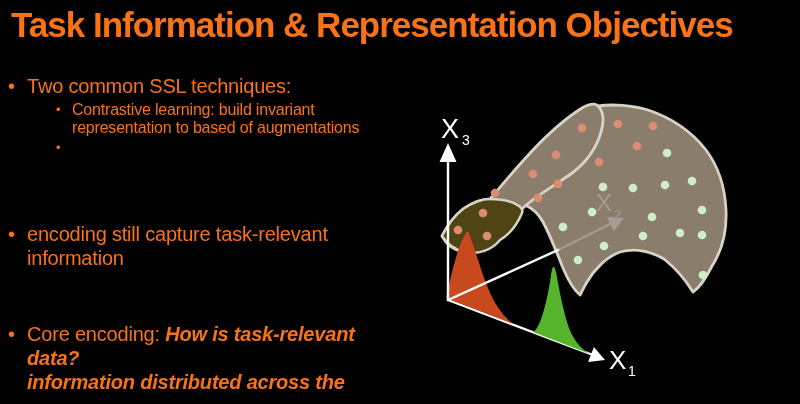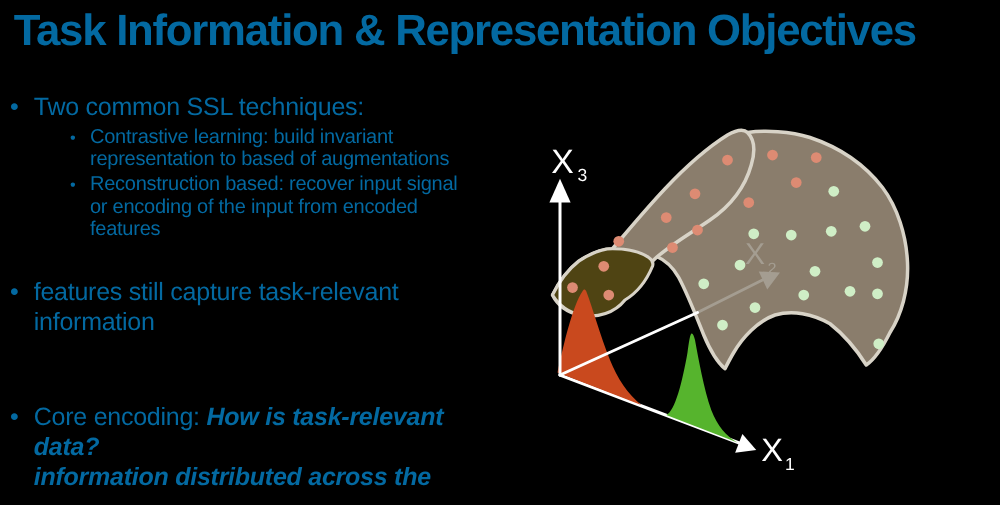--- a/index.html
+++ b/index.html
@@ -1,17 +1,17 @@
 <!DOCTYPE html>
 <html><head>
 <meta charset="utf-8">
 <style>
   html,body{margin:0;padding:0;background:#000;}
   .slide{position:relative;width:776px;height:404px;background:#000;overflow:hidden;
-         font-family:"Liberation Sans",sans-serif;color:#0369a1;}
+         font-family:"Liberation Sans",sans-serif;color:#f97316;}
   .title{position:absolute;left:11px;top:5px;font-size:35px;font-weight:bold;
          letter-spacing:-1px;white-space:nowrap;}
   .brow{position:absolute;display:flex;}
   .brow .marker{flex:0 0 19px;}
   .main-b{font-size:20px;line-height:24px;letter-spacing:-0.2px;}
   .sub-b{font-size:16px;line-height:18px;letter-spacing:-0.2px;}
   .sub-b .marker{flex:0 0 16px;font-size:13px;line-height:18px;}
   .bold{font-weight:normal;}
   .emph{font-weight:bold;font-style:italic;}
   svg text{font-family:"Liberation Sans",sans-serif;}
@@ -35,31 +35,26 @@
     <div class="brow sub-b" style="left:56px;top:101px;width:350px;">
       <span class="marker">•</span>
       <div>
         <div><span class="bold">Contrastive</span><span> learning: build invariant</span></div>
         <div>representation to based of augmentations</div>
       </div>
     </div>
 
     <div class="brow sub-b" style="left:56px;top:139px;width:350px;">
       <span class="marker">•</span>
-      <div>
-        <div><span class="bold">Reconstruction</span><span> based: recover input signal</span></div>
-        <div>or encoding of the input from encoded</div>
-        <div>features</div>
-      </div>
     </div>
 
     <div class="brow main-b" style="left:8px;top:222px;width:380px;">
       <span class="marker">•</span>
       <div>
-        <div>features still capture task-relevant</div>
+        <div>encoding still capture task-relevant</div>
         <div>information</div>
       </div>
     </div>
 
     <div class="brow main-b" style="left:8px;top:322px;width:380px;">
       <span class="marker">•</span>
       <div>
         <div><span>Core encoding: </span><span class="emph">How is task-relevant</span></div>
         <div class="emph">data?</div>
         <div class="emph">information distributed across the</div>

